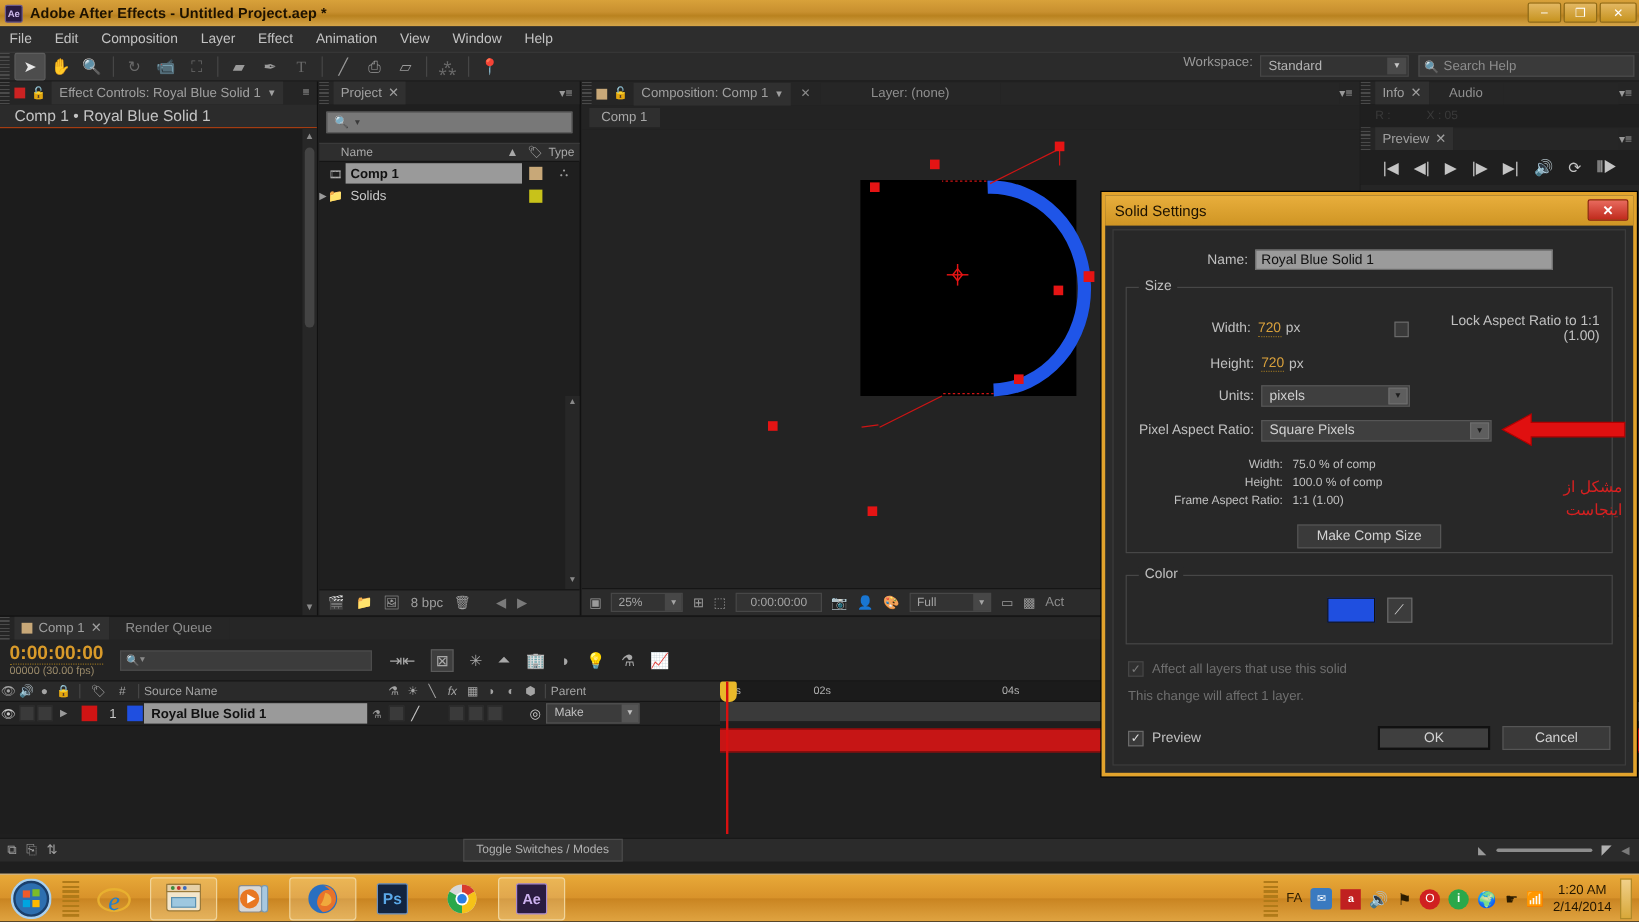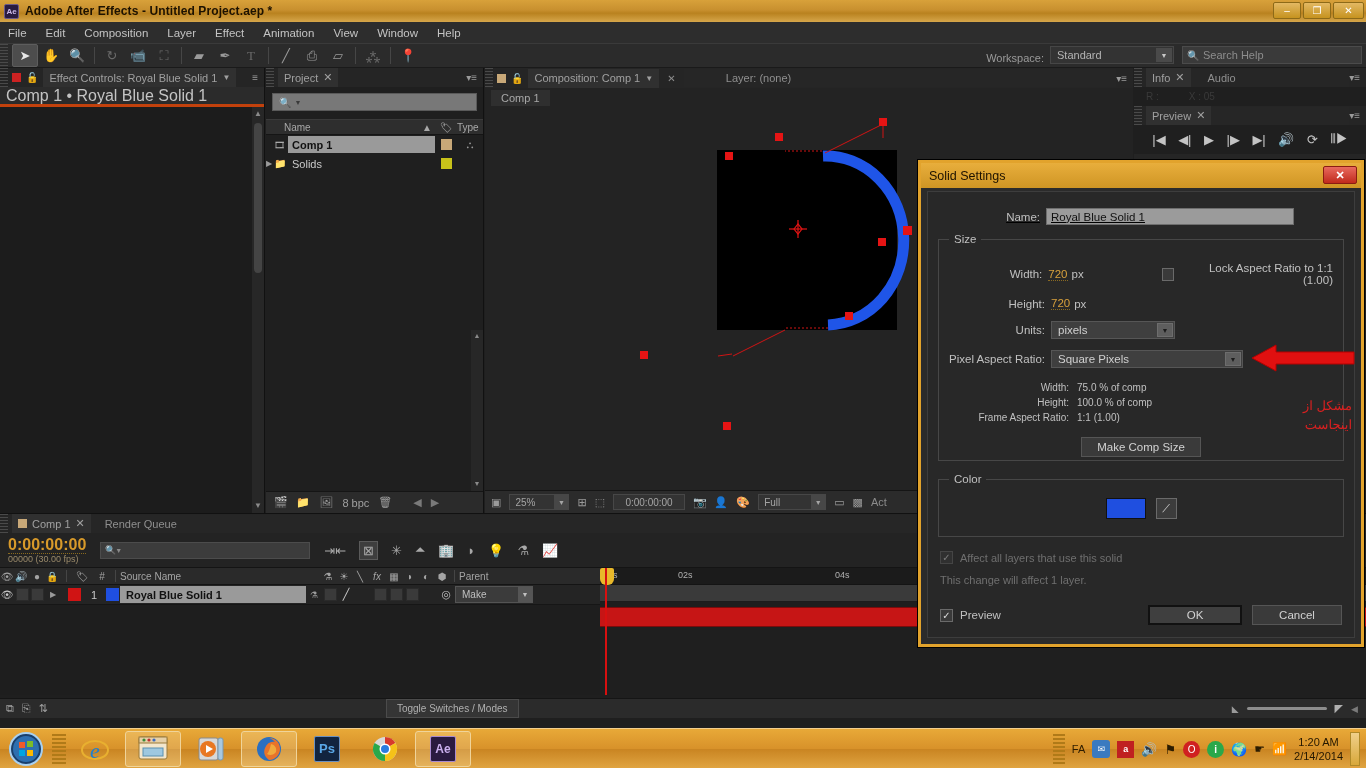--- a/index.html
+++ b/index.html
@@ -30,21 +30,21 @@
   .toolbar{ position:absolute; left:0; top:43px; width:1366px; height:25px;
     background:#2b2b2b; border-top:1px solid #3a3a3a; border-bottom:1px solid #1a1a1a;
     display:flex; align-items:center; }
   .grip{ width:8px;height:100%;background:
      repeating-linear-gradient(to bottom,#4a4a4a 0 1px,transparent 1px 3px); margin-right:4px;}
   .tool{ width:26px;height:23px;display:flex;align-items:center;justify-content:center;
     color:#9a9a9a; font-size:13px; }
   .tool.sel{ background:#4d4d4d; border:1px solid #5d5d5d; border-radius:2px; color:#e8e8e8;}
   .tool.dim{ color:#6a6a6a; }
   .tsep{ width:1px;height:17px;background:#464646;margin:0 4px; }
-  .ws-wrap{ position:absolute; right:4px; top:2px; display:flex; align-items:flex-end; }
+  .ws-wrap{ position:absolute; right:4px; top:2px; display:flex; align-items:flex-start; }
   .ws-label{ color:#9a9a9a; font-size:11px; margin-right:6px;}
   .ws-sel{ width:124px;height:18px;background:#333;border:1px solid #464646;
     color:#b4b4b4;font-size:11px;display:flex;align-items:center;padding-left:6px;
     position:relative;}
   .ws-sel .caret{position:absolute;right:1px;top:1px;width:16px;height:14px;background:#4a4a4a;
     display:flex;align-items:center;justify-content:center;font-size:7px;color:#c8c8c8;}
   .help-box{ width:180px;height:18px;background:#3a3a3a;border:1px solid #4b4b4b;
     margin-left:8px;color:#8d8d8d;font-size:11px;display:flex;align-items:center;padding-left:20px;
     position:relative;}
   .help-box .mag{position:absolute;left:4px;top:3px;font-size:10px;color:#9a9a9a;}
@@ -57,22 +57,22 @@
 
   
   #effectctl{ left:0; top:68px; width:265px; height:445px; background:#1f1f1f;
     border-right:1px solid #111; }
   #effectctl .tabrow{ height:19px; background:#252525; display:flex; align-items:center; }
   .minitab{ display:flex;align-items:center;gap:5px;height:19px;padding:0 6px;
     background:#303030;color:#a0a0a0;font-size:11px;}
   .sq-red{ width:9px;height:9px;background:#c22; }
   .sq-tan{ width:9px;height:9px;background:#c8a878; }
   .lockic{ color:#8a8a8a;font-size:10px; }
-  .ec-sub{ height:20px;background:#2b2b2b;display:flex;align-items:center;padding-left:6px;
-    color:#c4c4c4;font-size:16px;border-bottom:3px solid #c2410c;}
+  .ec-sub{ height:20px;background:#2b2b2b;display:flex;align-items:center;padding-left:12px;
+    color:#c4c4c4;font-size:13px;border-bottom:1px solid #c2410c;}
   .ec-body{ position:relative; height:406px; background:#1c1c1c; }
   .vscroll{ position:absolute; right:0; top:0; width:12px; height:100%; background:#272727;}
   .vscroll .thumb{position:absolute;left:2px;top:16px;width:8px;height:150px;background:#444;border-radius:4px;}
   .vscroll .ar{position:absolute;left:2px;width:8px;height:10px;color:#8a8a8a;font-size:8px;text-align:center;}
 
   
   #project{ left:266px; top:68px; width:218px; height:445px; background:#1f1f1f;
     border-right:1px solid #111; }
   .proj-head{ height:19px;background:#252525;display:flex;align-items:center; }
   .proj-info{ height:100px; display:flex; padding:8px 6px 0 6px; }
@@ -609,21 +609,21 @@
   </div>
 
   <div id="dialog">
     <div class="dlg-title">
       <span>Solid Settings</span>
       <div class="dlg-close">✕</div>
     </div>
 
     <div class="dlg-body">
 
-      <div class="frm-row" style="margin:16px 0 14px 0;text-decoration:underline;">
+      <div class="frm-row" style="margin:16px 0 14px 0;">
         <div class="lbl" style="width:112px">Name:</div>
         <div class="txtbox" style="width:248px;margin-left:6px">Royal Blue Solid 1</div>
       </div>
 
       <div class="fieldset" style="height:222px">
         <div class="fs-legend">Size</div>
 
         <div class="frm-row" style="margin-top:10px">
           <div class="lbl" style="width:96px">Width:</div>
           <div class="hotnum" style="margin-left:6px">720</div>

